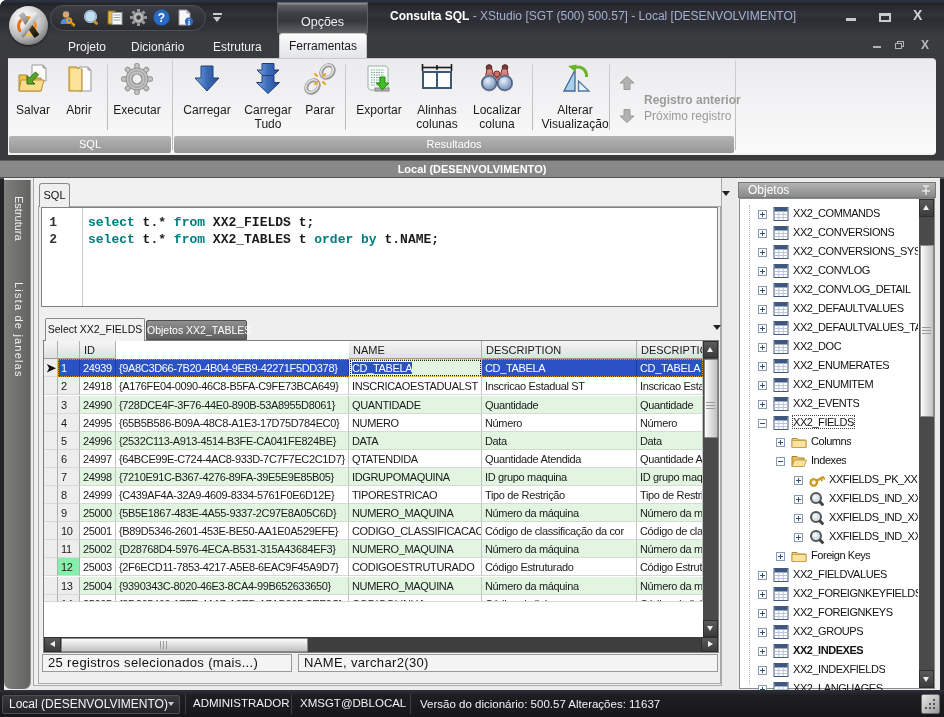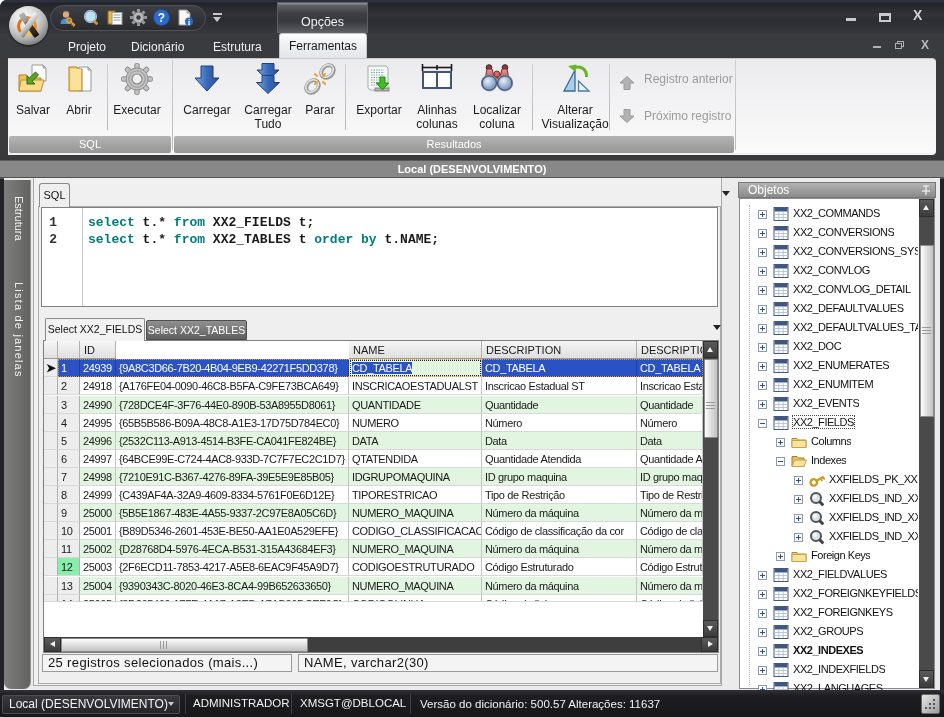--- a/index.html
+++ b/index.html
@@ -63,20 +63,21 @@
     </svg>
 <svg class="abs" style="left:177px;top:9px" width="17" height="17" viewBox="0 0 17 17">
       <path d="M2 1 L10 1 L13 4 L13 16 L2 16 Z" fill="#f8f8f8" stroke="#9a9a9a"></path>
       <path d="M10 1 L10 4 L13 4 Z" fill="#d0d0d0" stroke="#9a9a9a"></path>
       <circle cx="12" cy="12.5" r="4" fill="#2a6ac8"></circle>
       <text x="12" y="15.5" font-size="7.5" font-weight="bold" fill="#fff" text-anchor="middle" font-family="Liberation Serif">i</text>
     </svg>
 <div class="abs" style="left:213px;top:13px;width:9px;height:2px;background:#c8c8c8;"></div>
 <div class="abs" style="left:213px;top:17px;width:0;height:0;border-left:4.5px solid transparent;border-right:4.5px solid transparent;border-top:5px solid #c8c8c8;"></div>
 <div class="abs" style="left:277px;top:2px;width:91px;height:31px;background:linear-gradient(#97989c 0%,#606166 8%,#3e3f45 35%,#37383e 60%,#57585d 92%,#646569 100%);border:1px solid #5e5f65;border-bottom:none;color:#f0f0f0;font-size:12.5px;text-align:center;line-height:38px;">Opções</div>
+<div class="abs" style="left:390px;top:9px;font-size:12px;color:#fff;white-space:nowrap;"><b style="font-weight:bold">Consulta SQL</b> <span style="color:#a4aed2">- XStudio [SGT (500) 500.57] - Local [DESENVOLVIMENTO]</span></div>
 <div class="abs" style="left:846px;top:18px;width:10px;height:3px;background:#c8cad0;"></div>
 <div class="abs" style="left:879px;top:13px;width:12px;height:9px;border:2px solid #c8cad0;border-top-width:3px;"></div>
 <div class="abs" style="left:913px;top:7px;width:16px;height:16px;color:#d0d2d8;font-size:14px;font-weight:bold;">X</div>
 <div class="abs" style="left:873px;top:46px;width:8px;height:2px;background:#b0b2b6;"></div>
 <div class="abs" style="left:897px;top:41px;width:7px;height:6px;border:1px solid #b0b2b6;background:#3a3b3f;"></div>
 <div class="abs" style="left:895px;top:43px;width:7px;height:6px;border:1px solid #b0b2b6;background:#3a3b3f;"></div>
 <div class="abs" style="left:921px;top:38px;width:12px;height:12px;color:#b8babe;font-size:12px;font-weight:bold;">X</div>
 <div class="abs" style="left:68px;top:40px;color:#f0f0f0;font-size:12px;">Projeto</div>
 <div class="abs" style="left:131px;top:40px;color:#f0f0f0;font-size:12px;">Dicionário</div>
 <div class="abs" style="left:213px;top:40px;color:#f0f0f0;font-size:12px;">Estrutura</div>
@@ -215,41 +216,41 @@
 <svg class="abs" style="left:559px;top:63px" width="32" height="32" viewBox="0 0 32 32">
       <path d="M5 28 L16 7 L16 28 Z" fill="#aacfe8" stroke="#3a6a9a" stroke-width="1.3"></path>
       <path d="M19.5 18 L30 28 L19.5 28 Z" fill="#eaf4fb" stroke="#4a7aaa" stroke-width="1.3"></path>
       <path d="M27.5 14 C28 5 20 2 14 5.5" fill="none" stroke="#6ab428" stroke-width="3"></path>
       <path d="M9 3 L16.5 9 L17.5 1.5 Z" fill="#6ab428"></path>
     </svg>
 <div class="abs lbl" style="left:530px;top:103px;width:90px;">Alterar<br>Visualização</div>
 <svg class="abs" style="left:617px;top:74px" width="20" height="18" viewBox="0 0 20 18">
       <path d="M3 9 L10 2.5 L17 9 L13 9 L13 15.5 L7 15.5 L7 9 Z" fill="#b2b2b2" stroke="#9a9a9a"></path>
     </svg>
-<div class="abs lbl dis" style="left:644px;top:72px;text-align:right;">Registro anterior</div>
+<div class="abs lbl dis" style="left:644px;top:93px;text-align:right;font-weight:bold;">Registro anterior</div>
 <svg class="abs" style="left:617px;top:107px" width="20" height="18" viewBox="0 0 20 18">
       <path d="M3 9 L10 15.5 L17 9 L13 9 L13 2.5 L7 2.5 L7 9 Z" fill="#b2b2b2" stroke="#9a9a9a"></path>
     </svg>
 <div class="abs lbl dis" style="left:644px;top:109px;text-align:left;">Próximo registro</div>
 <div class="abs" style="left:0px;top:160px;width:944px;height:19px;background:#888888;border-top:1px solid #5a5a5a;border-bottom:2px solid #515151;color:#fff;font-weight:bold;font-size:11px;text-align:center;line-height:16px;">Local (DESENVOLVIMENTO)</div>
 <div class="abs" style="left:4px;top:178px;width:936px;height:512px;background:#ebebeb;"></div>
 <div class="abs" style="left:4px;top:180px;width:27px;height:509px;background:linear-gradient(90deg,#7e7e7c,#636361);border-radius:0 0 7px 7px;border-right:1px solid #8f8f8d;"></div>
 <div class="abs" style="left:9px;top:196px;width:16px;height:60px;color:#f2f2f2;font-size:11px;writing-mode:vertical-rl;">Estrutura</div>
 <div class="abs" style="left:9px;top:282px;width:16px;height:110px;color:#f2f2f2;font-size:11px;letter-spacing:1.2px;writing-mode:vertical-rl;">Lista de janelas</div>
 <div class="abs" style="left:33px;top:178px;width:689px;height:508px;background:#f0f0f0;border:1px solid #a8a8a8;border-top:none;"></div>
 <div class="abs" style="left:38px;top:206px;width:683px;height:478px;border:1px solid #a9a9a9;background:#efefef;"></div>
 <div class="abs" style="left:39px;top:183px;width:31px;height:24px;background:#efefef;border:1px solid #8a8a8a;border-bottom:none;border-radius:3px 3px 0 0;font-size:11px;color:#111;text-align:center;line-height:23px;z-index:2;">SQL</div>
 <div class="abs" style="left:41px;top:207px;width:677px;height:100px;background:#fff;border:1px solid #808080;z-index:2;"></div>
 <div class="abs" style="left:82px;top:208px;width:1px;height:98px;background:#c8c8c8;z-index:2;"></div>
 <div class="abs" style="left:722px;top:191px;width:0;height:0;border-left:4px solid transparent;border-right:4px solid transparent;border-top:5px solid #222;"></div>
 <div class="abs" style="z-index:2;left:44px;top:215px;width:13px;font-family:'Liberation Mono',monospace;font-size:13px;font-weight:bold;white-space:pre;color:#333;text-align:right;">1</div>
 <div class="abs" style="z-index:2;left:44px;top:232px;width:13px;font-family:'Liberation Mono',monospace;font-size:13px;font-weight:bold;white-space:pre;color:#333;text-align:right;">2</div>
 <div class="abs" style="z-index:2;left:88px;top:215px;font-family:'Liberation Mono',monospace;font-size:13px;font-weight:bold;white-space:pre;color:#1a1a1a;"><span style="color:#007d7d">select</span> t.* <span style="color:#007d7d">from</span> XX2_FIELDS t;</div>
 <div class="abs" style="z-index:2;left:88px;top:232px;font-family:'Liberation Mono',monospace;font-size:13px;font-weight:bold;white-space:pre;color:#1a1a1a;"><span style="color:#007d7d">select</span> t.* <span style="color:#007d7d">from</span> XX2_TABLES t <span style="color:#007d7d">order by</span> t.NAME;</div>
-<div class="abs" style="left:146px;top:320px;width:101px;height:20px;background:linear-gradient(#909090,#5f5f5f);border:1px solid #4f4f4f;border-radius:2px 2px 0 0;color:#fff;font-size:10.5px;text-align:center;line-height:19px;white-space:nowrap;">Select XX2_TABLES</div>
+<div class="abs" style="left:146px;top:320px;width:101px;height:20px;background:linear-gradient(#909090,#5f5f5f);border:1px solid #4f4f4f;border-radius:2px 2px 0 0;color:#fff;font-size:10.5px;text-align:center;line-height:19px;white-space:nowrap;">Objetos XX2_TABLES</div>
 <div class="abs" style="left:45px;top:318px;width:100px;height:23px;background:#f2f2f2;border:1px solid #8a8a8a;border-bottom:none;border-radius:2px 2px 0 0;color:#111;font-size:10.5px;text-align:center;line-height:21px;white-space:nowrap;z-index:3;">Select XX2_FIELDS</div>
 <div class="abs" style="left:713px;top:325px;width:0;height:0;border-left:4px solid transparent;border-right:4px solid transparent;border-top:5px solid #222;"></div>
 <div class="abs" style="left:43px;top:340px;width:676px;height:313px;background:#fff;border:1px solid #7f7f7f;"></div>
 <div class="abs" style="left:44.0px;top:341px;width:14.0px;height:18.3px;background:linear-gradient(#f6f6f6,#dfdfdf);border-right:1px solid #b0b0b0;border-bottom:1px solid #9a9a9a;font-size:11px;color:#1a1a1a;line-height:18px;padding-left:4px;overflow:hidden;"></div>
 <div class="abs" style="left:58.0px;top:341px;width:22.0px;height:18.3px;background:linear-gradient(#f6f6f6,#dfdfdf);border-right:1px solid #b0b0b0;border-bottom:1px solid #9a9a9a;font-size:11px;color:#1a1a1a;line-height:18px;padding-left:4px;overflow:hidden;"></div>
 <div class="abs" style="left:80.0px;top:341px;width:36.0px;height:18.3px;background:linear-gradient(#f6f6f6,#dfdfdf);border-right:1px solid #b0b0b0;border-bottom:1px solid #9a9a9a;font-size:11px;color:#1a1a1a;line-height:18px;padding-left:4px;overflow:hidden;">ID</div>
 <div class="abs" style="left:349.0px;top:341px;width:133.0px;height:18.3px;background:linear-gradient(#f6f6f6,#dfdfdf);border-right:1px solid #b0b0b0;border-bottom:1px solid #9a9a9a;font-size:11px;color:#1a1a1a;line-height:18px;padding-left:4px;overflow:hidden;">NAME</div>
 <div class="abs" style="left:482.0px;top:341px;width:155.0px;height:18.3px;background:linear-gradient(#f6f6f6,#dfdfdf);border-right:1px solid #b0b0b0;border-bottom:1px solid #9a9a9a;font-size:11px;color:#1a1a1a;line-height:18px;padding-left:4px;overflow:hidden;">DESCRIPTION</div>
 <div class="abs" style="left:637.0px;top:341px;width:66.0px;height:18.3px;background:linear-gradient(#f6f6f6,#dfdfdf);border-right:1px solid #b0b0b0;border-bottom:1px solid #9a9a9a;font-size:11px;color:#1a1a1a;line-height:18px;padding-left:4px;overflow:hidden;">DESCRIPTION</div>
 <div class="abs" style="left:44px;top:359.3px;width:14px;height:18.1px;background:#ededed;border-right:1px solid #b0b0b0;border-bottom:1px solid #d8d8d8;"></div>

